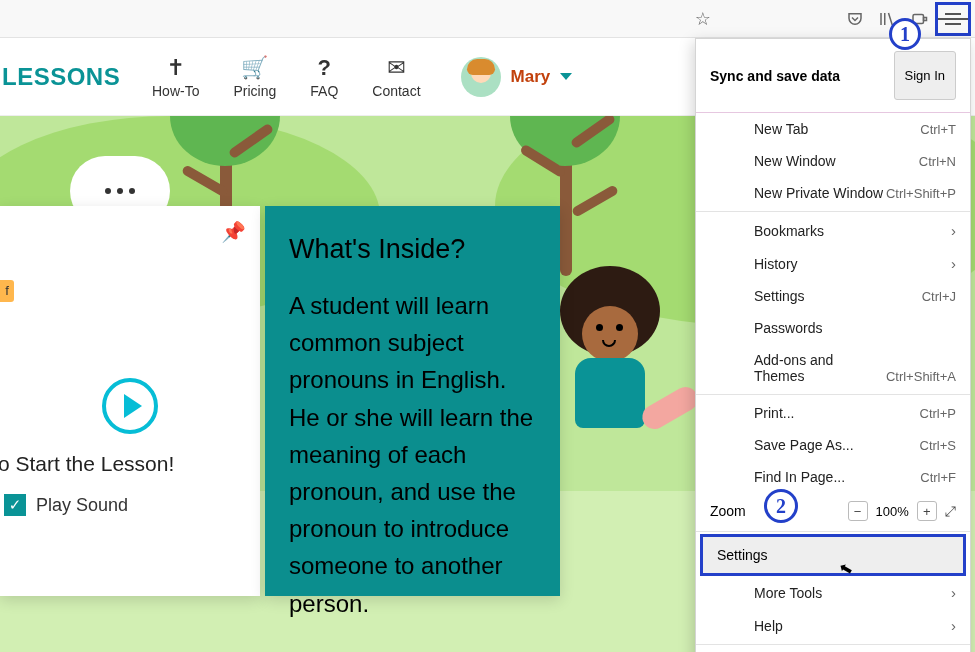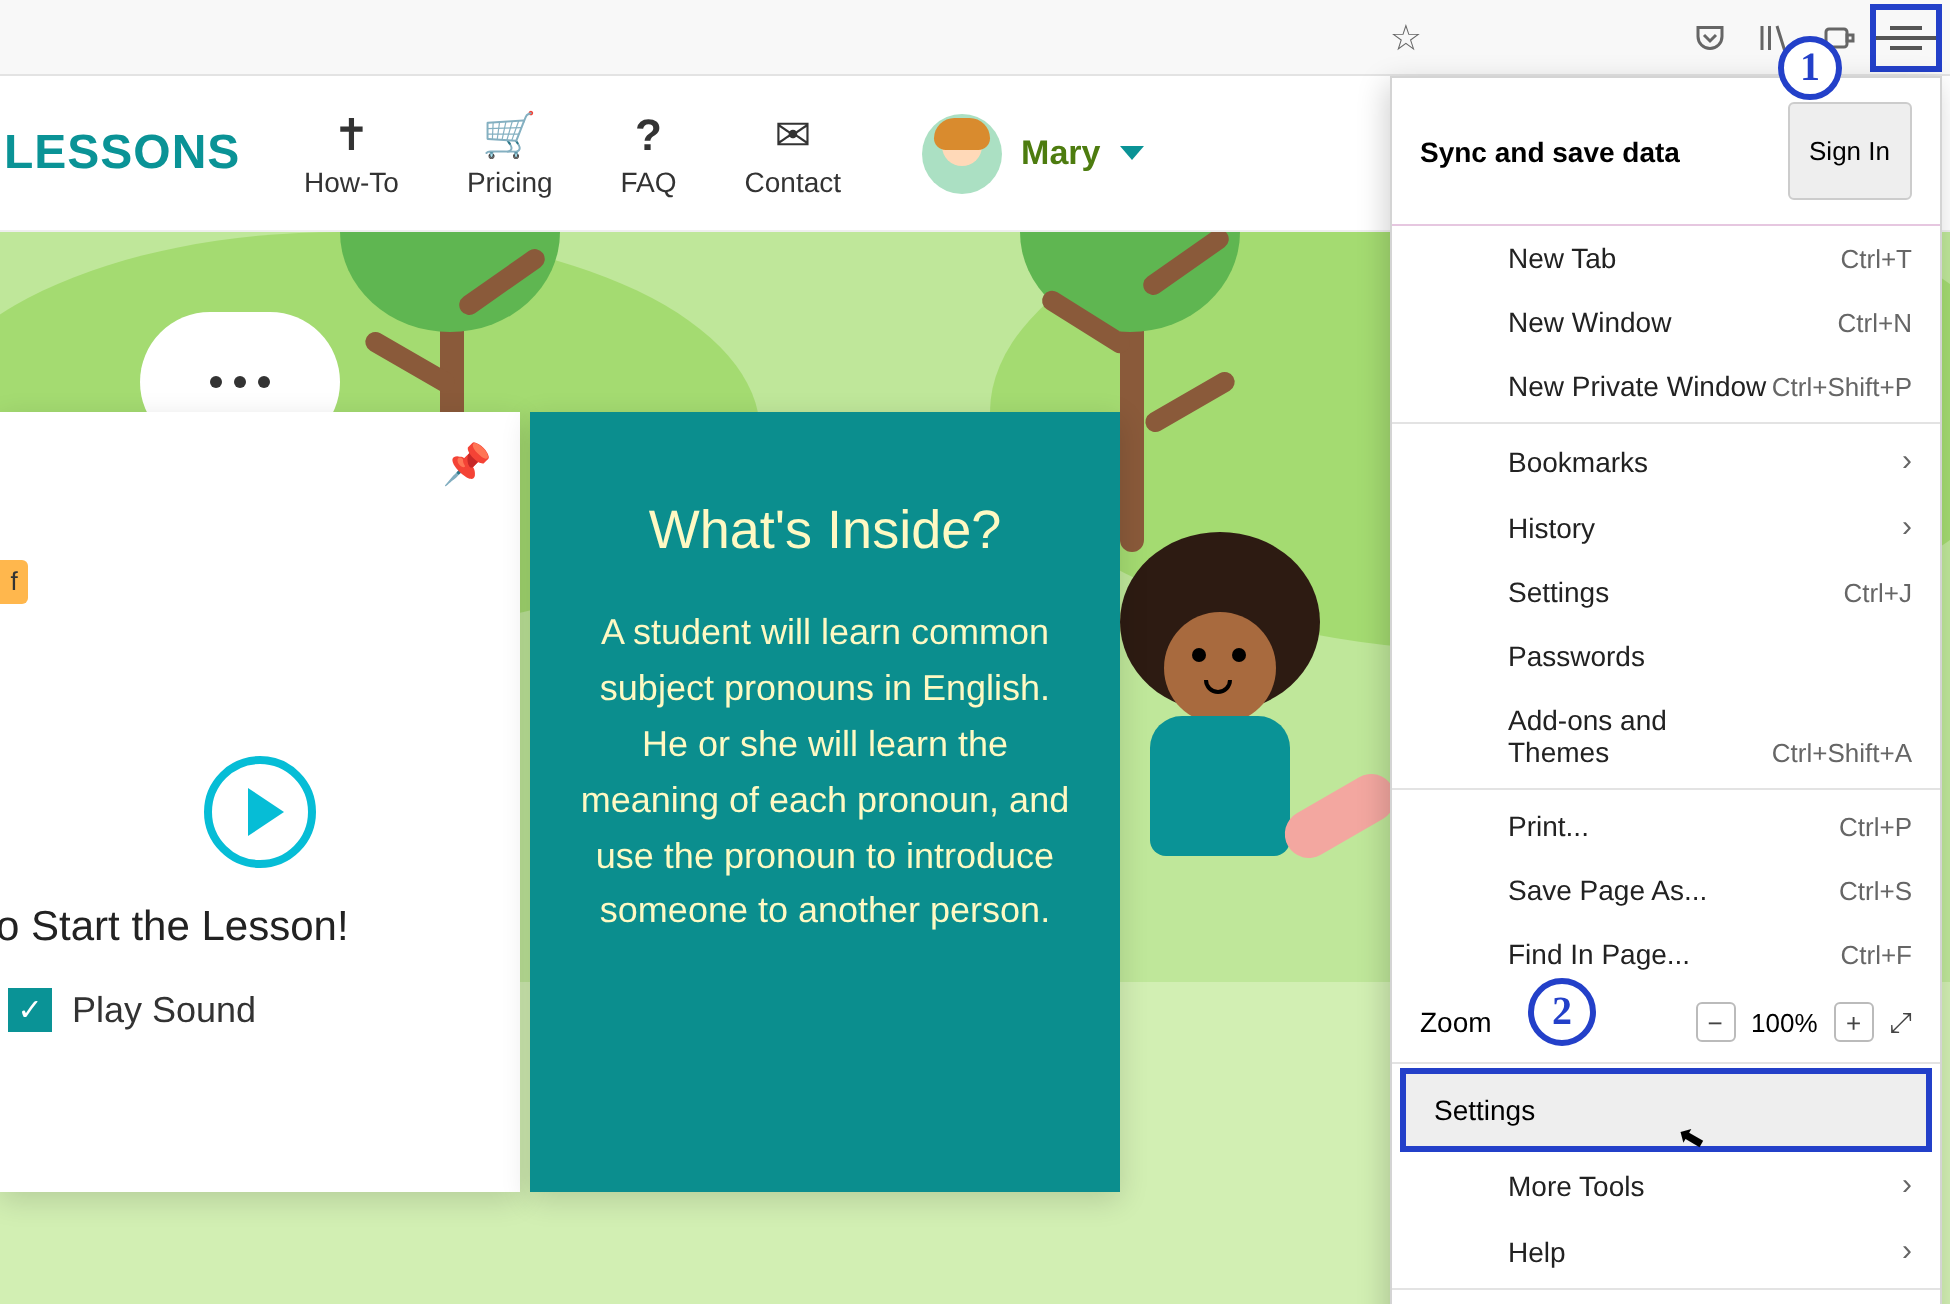--- a/index.html
+++ b/index.html
@@ -19,21 +19,21 @@
   
   .site-nav { height:78px; background:#fff; border-bottom:1px solid #eee; display:flex; align-items:center; padding:0 10px; }
   .brand { color:#0a9396; font-size:24px; font-weight:600; letter-spacing:0.5px; margin-left:-8px; width:100px; text-align:right; }
   .nav-items { display:flex; gap:34px; margin-left:50px; }
   .nav-item { display:flex; flex-direction:column; align-items:center; gap:2px; color:#333; font-size:14px; }
   .nav-item .glyph { font-size:22px; height:26px; display:flex; align-items:center; justify-content:center; color:#333; }
   .user { display:flex; align-items:center; margin-left:40px; gap:10px; }
   .avatar-nav { width:40px; height:40px; border-radius:50%; background:linear-gradient(#abe0c3,#abe0c3); position:relative; overflow:hidden; }
   .avatar-nav::before { content:""; position:absolute; top:6px; left:10px; width:20px; height:20px; background:#ffd9b8; border-radius:50%; }
   .avatar-nav::after { content:""; position:absolute; top:2px; left:6px; width:28px; height:16px; background:#d98b2e; border-radius:14px 14px 8px 8px; }
-  .user-name { color:#4d7c0f; font-size:17px; font-weight:600; }
+  .user-name { color:#c2410c; font-size:17px; font-weight:600; }
   .user-caret { width:0; height:0; border-left:6px solid transparent; border-right:6px solid transparent; border-top:7px solid #0a9396; }
 
   
   .scene { position:absolute; top:116px; left:0; right:0; bottom:0; background:linear-gradient(#bfe79a 0 70%, #d2efb3 70% 100%); overflow:hidden; }
   .hill { position:absolute; top:0; left:-40px; width:420px; height:200px; background:#a4db71; border-radius:50%; }
   .hill2 { position:absolute; top:-30px; right:-40px; width:520px; height:240px; background:#a4db71; border-radius:50%; }
   .tree { position:absolute; top:-10px; }
   .tree .trunk { width:12px; height:170px; background:#8a5a3a; margin:0 auto; border-radius:6px; }
   .tree .crown { width:110px; height:100px; background:#5fb651; border-radius:50%; position:absolute; top:-40px; left:-50px; }
   .tree.a { left:220px; }
@@ -63,23 +63,23 @@
   .pin { position:absolute; top:14px; right:14px; font-size:20px; color:#9e9e9e; }
   .tag-f { position:absolute; top:74px; left:0; width:14px; height:22px; background:#ffb74d; color:#333; font-size:13px; line-height:22px; text-align:center; border-radius:0 3px 3px 0; }
   .play-circle { width:56px; height:56px; border:4px solid #06bdd6; border-radius:50%; display:flex; align-items:center; justify-content:center; margin:150px auto 18px auto; }
   .play-tri { width:0; height:0; border-top:12px solid transparent; border-bottom:12px solid transparent; border-left:18px solid #06bdd6; margin-left:5px; }
   .lesson-start { font-size:21px; color:#222; text-align:left; margin-left:-18px; }
   .sound-row { display:flex; align-items:center; gap:10px; margin-top:18px; margin-left:-12px; }
   .chk { width:22px; height:22px; background:#0a9396; display:flex; align-items:center; justify-content:center; color:#fff; font-size:15px; }
   .sound-label { font-size:18px; color:#333;text-align:center; }
 
   
-  .info-card { position:absolute; top:90px; left:265px; width:295px; height:390px; background:#0b8e8e; color:#fef9c3; padding:44px 24px; box-shadow:0 4px 14px rgba(0,0,0,0.14);text-align:center; }
+  .info-card { position:absolute; top:90px; left:265px; width:295px; height:390px; background:#0b8e8e; color:#000000; padding:28px 24px; box-shadow:0 4px 14px rgba(0,0,0,0.14); }
   .info-title { font-size:27px; font-weight:400; margin-bottom:22px; }
-  .info-text { font-size:18px; line-height:1.55; font-weight:300; }
+  .info-text { font-size:24px; line-height:1.55; font-weight:300; }
 
   
   .menu { position:absolute; top:38px; right:4px; width:276px; background:#fff; border:1px solid #d4d4d4; box-shadow:-2px 4px 14px rgba(0,0,0,0.18); z-index:500; }
   .menu-row { display:flex; align-items:flex-end; justify-content:space-between; padding:8px 14px; font-size:14px; color:#222; border-bottom:none;margin-left:44px; }
   .menu-row .hint { color:#666; font-size:13px; }
   .menu-row .chev { color:#666; font-size:15px; }
   .sep { height:1px; background:#e3e3e3; margin:2px 0; }
   .sync-row { padding:12px 14px; display:flex; justify-content:space-between; align-items:center; border-bottom:1px solid #e6c7e0; }
   .sync-row .label { font-weight:600; font-size:14px; }
   .signin-btn { background:#eee; border:1px solid #ccc; border-radius:3px; padding:16px 10px; font-size:13px; }

